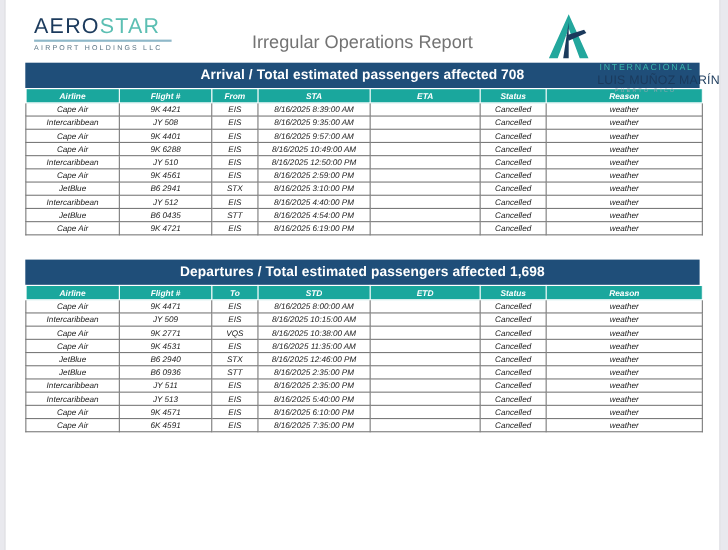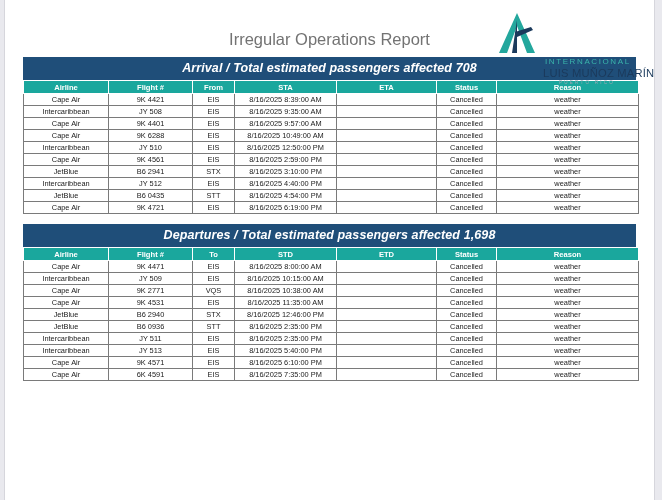--- a/index.html
+++ b/index.html
@@ -118,36 +118,36 @@
   #logo-aeropuerto .l4 {
     font-size: 4.6px;
     letter-spacing: 2.2px;
     color: #9aa8b4;
     line-height: 7px;
     padding-left: 28px;
     white-space: nowrap;
   }
   
   .section { margin: 0 18px; }
-  #section-departures { margin-top: 10px; }
+  #section-departures { margin-top: 22px; }
   .banner {
     background: #1f4e79;
     color: #ffffff;
     font-size: 12.5px;
     font-weight: bold;
     text-align: center;
     padding: 4px 0 5px 0;
     letter-spacing: 0.1px;
-    font-style: italic;
   }
   table.ops {
     width: 100%;
     border-collapse: collapse;
     table-layout: fixed;
     font-size: 7.4px;
+    font-style: italic;
   }
   table.ops th {
     background: #1aa79d;
     color: #ffffff;
     font-size: 7.6px;
     font-weight: bold;
     height: 12px;
     border: 1px solid #ffffff;
     text-align: center;
     padding: 0;
@@ -168,20 +168,25 @@
   col.c-status  { width: 60px; }
   col.c-reason  { width: 142px; }
 </style>
 </head>
 <body>
 
 <div id="page">
 
   <div id="header">
 
+    <div id="logo-aerostar">
+      <div class="word"><span class="aero">AERO</span><span class="star">STAR</span></div>
+      <div class="rule"></div>
+      <div class="sub">AIRPORT HOLDINGS LLC</div>
+    </div>
 
     <div id="report-title">Irregular Operations Report</div>
 
     <div id="logo-aeropuerto">
       <svg class="mark" viewBox="0 0 40 42">
         <path d="M20 1 L38 41 L30 41 L20 14 L10 41 L2 41 Z" fill="#23a79d"></path>
         <path d="M20 8 L20 41 L15 41 Z" fill="#1b3a5c"></path>
         <path d="M18 20 L34 15 L36 18 L20 25 Z" fill="#1b3a5c"></path>
       </svg>
       <div class="txt">

